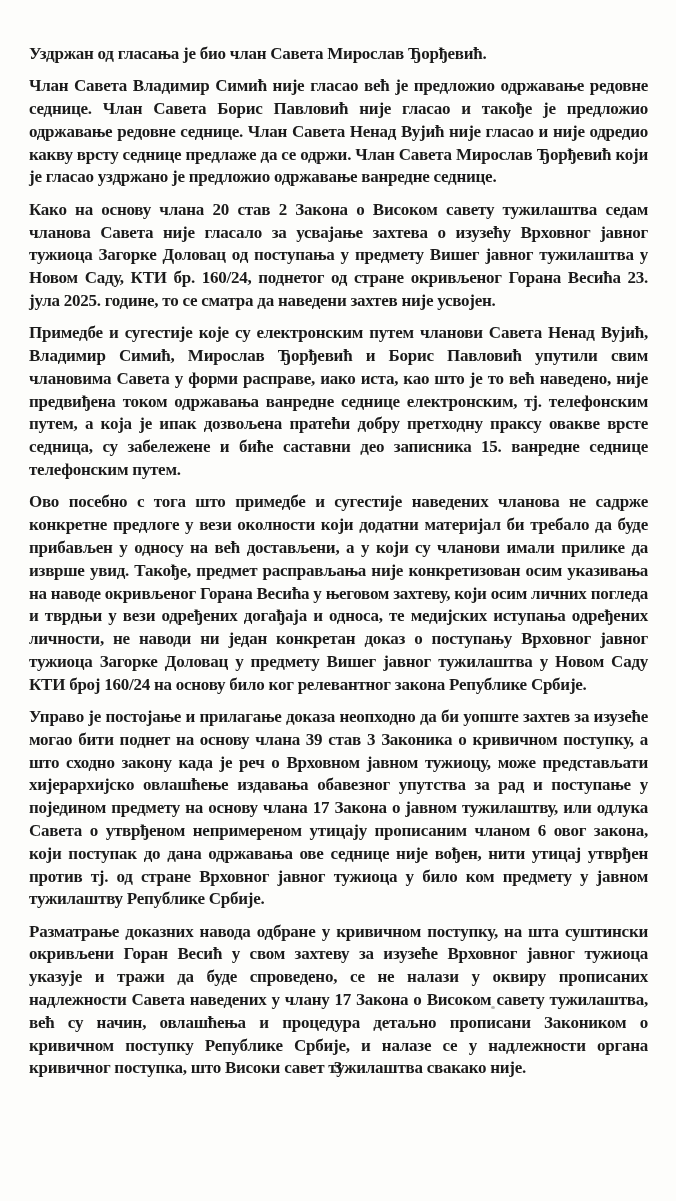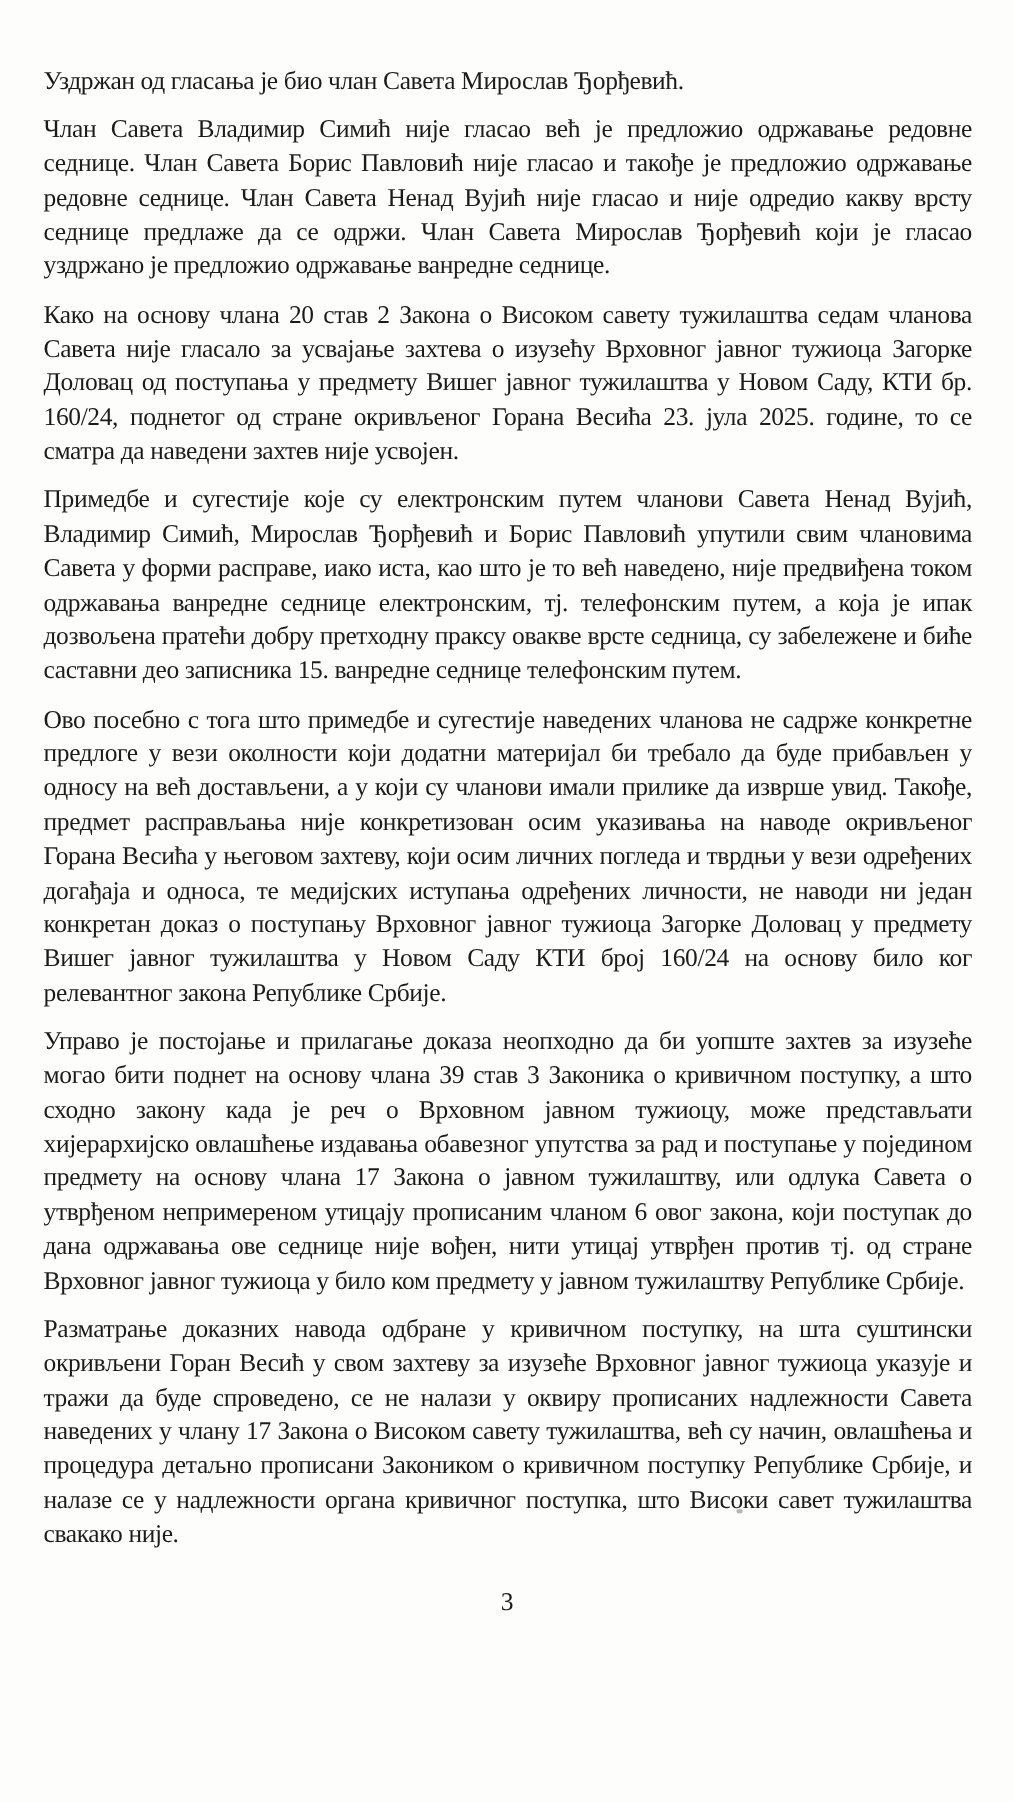--- a/index.html
+++ b/index.html
@@ -9,20 +9,21 @@
   }
   .page {
     position: relative;
     width: 676px;
     height: 1201px;
     margin: 0 auto;
     background: #fdfdfb;
     overflow: hidden;
     font-family: "Liberation Serif", "DejaVu Serif", serif;
     color: #1b1b1b;
+    font-weight: bold;
   }
   .content {
     position: absolute;
     top: 43px;
     left: 29px;
     width: 619px;
   }
   .content p {
     margin: 0 0 9.5px 0;
     font-size: 17px;

